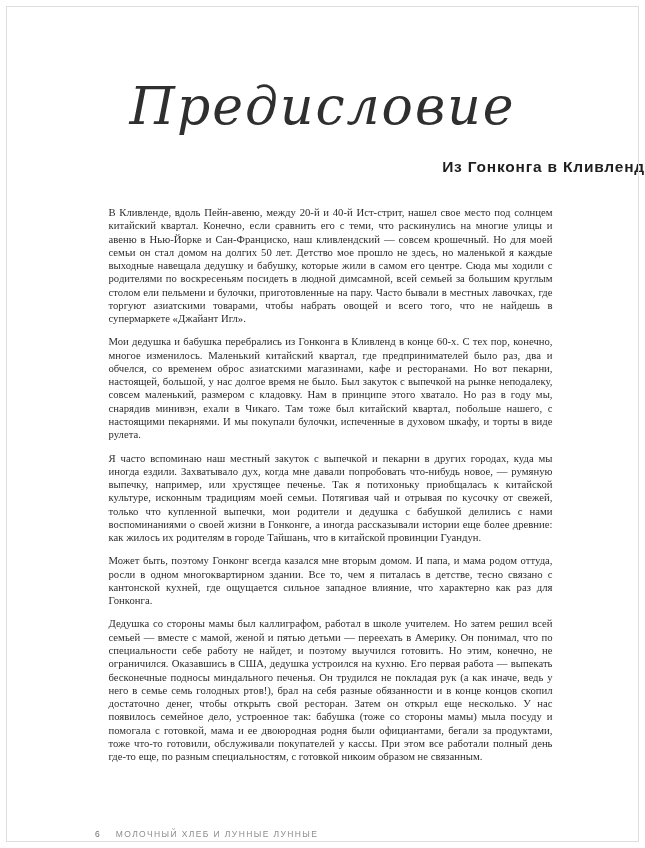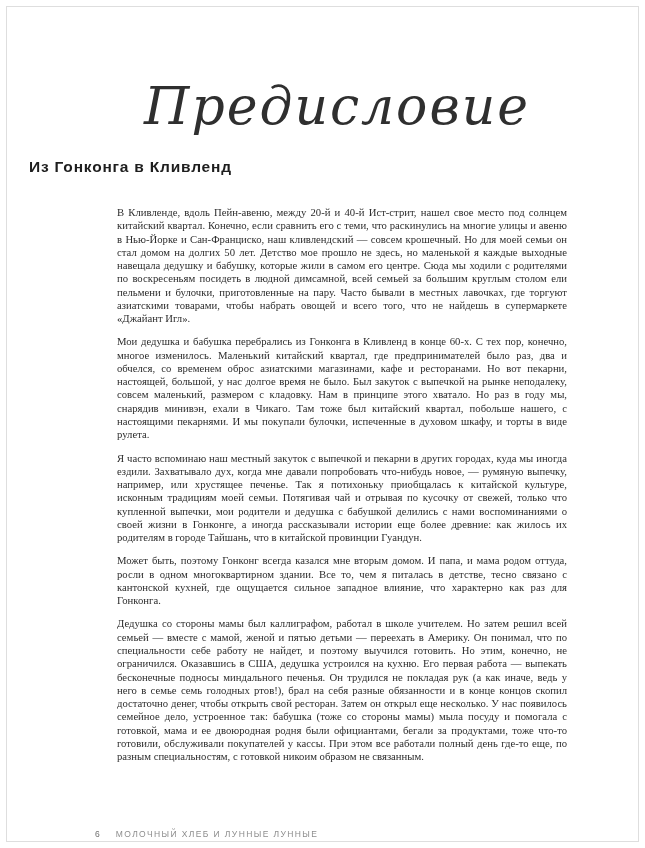--- a/index.html
+++ b/index.html
@@ -9,53 +9,52 @@
   }
   .page {
     position: relative;
     width: 645px;
     height: 848px;
     margin: 0 auto;
     background: #ffffff;
     overflow: hidden;
     box-sizing: border-box;
     font-family: "Liberation Serif", serif;
-    padding-left: 29px;
   }
   .page-edge {
     position: absolute;
     left: 6px; top: 6px; right: 6px; bottom: 6px;
     border: 1px solid #dedede;
     pointer-events: none;
   }
   .chapter-title {
     margin: 76px 0 0 0;
     text-align: center;
     font-family: "DejaVu Serif", serif;
     font-style: italic;
     font-weight: 400;
     font-size: 52px;
     letter-spacing: 2px;
     color: #2f2f2f;
   }
   .section-subtitle {
     margin-top: 22px;
-    text-align: left;
+    text-align: right;
     font-family: "Liberation Sans", sans-serif;
     font-weight: 700;
     font-size: 15.5px;
     letter-spacing: 0.8px;
     color: #1e1e1e;
   }
   .body-text {
     width: 460px;
     margin: 30px auto 0 auto;
   }
   .body-text p {
-    margin: 0 0 10px 10px;
+    margin: 0 0 10px 16px;
     font-size: 10.7px;
     line-height: 1.24;
     text-align: justify;
     color: #2d2d2d;
   }
   .footer {
     position: absolute;
     left: 95px;
     bottom: 9px;
     display: flex;

